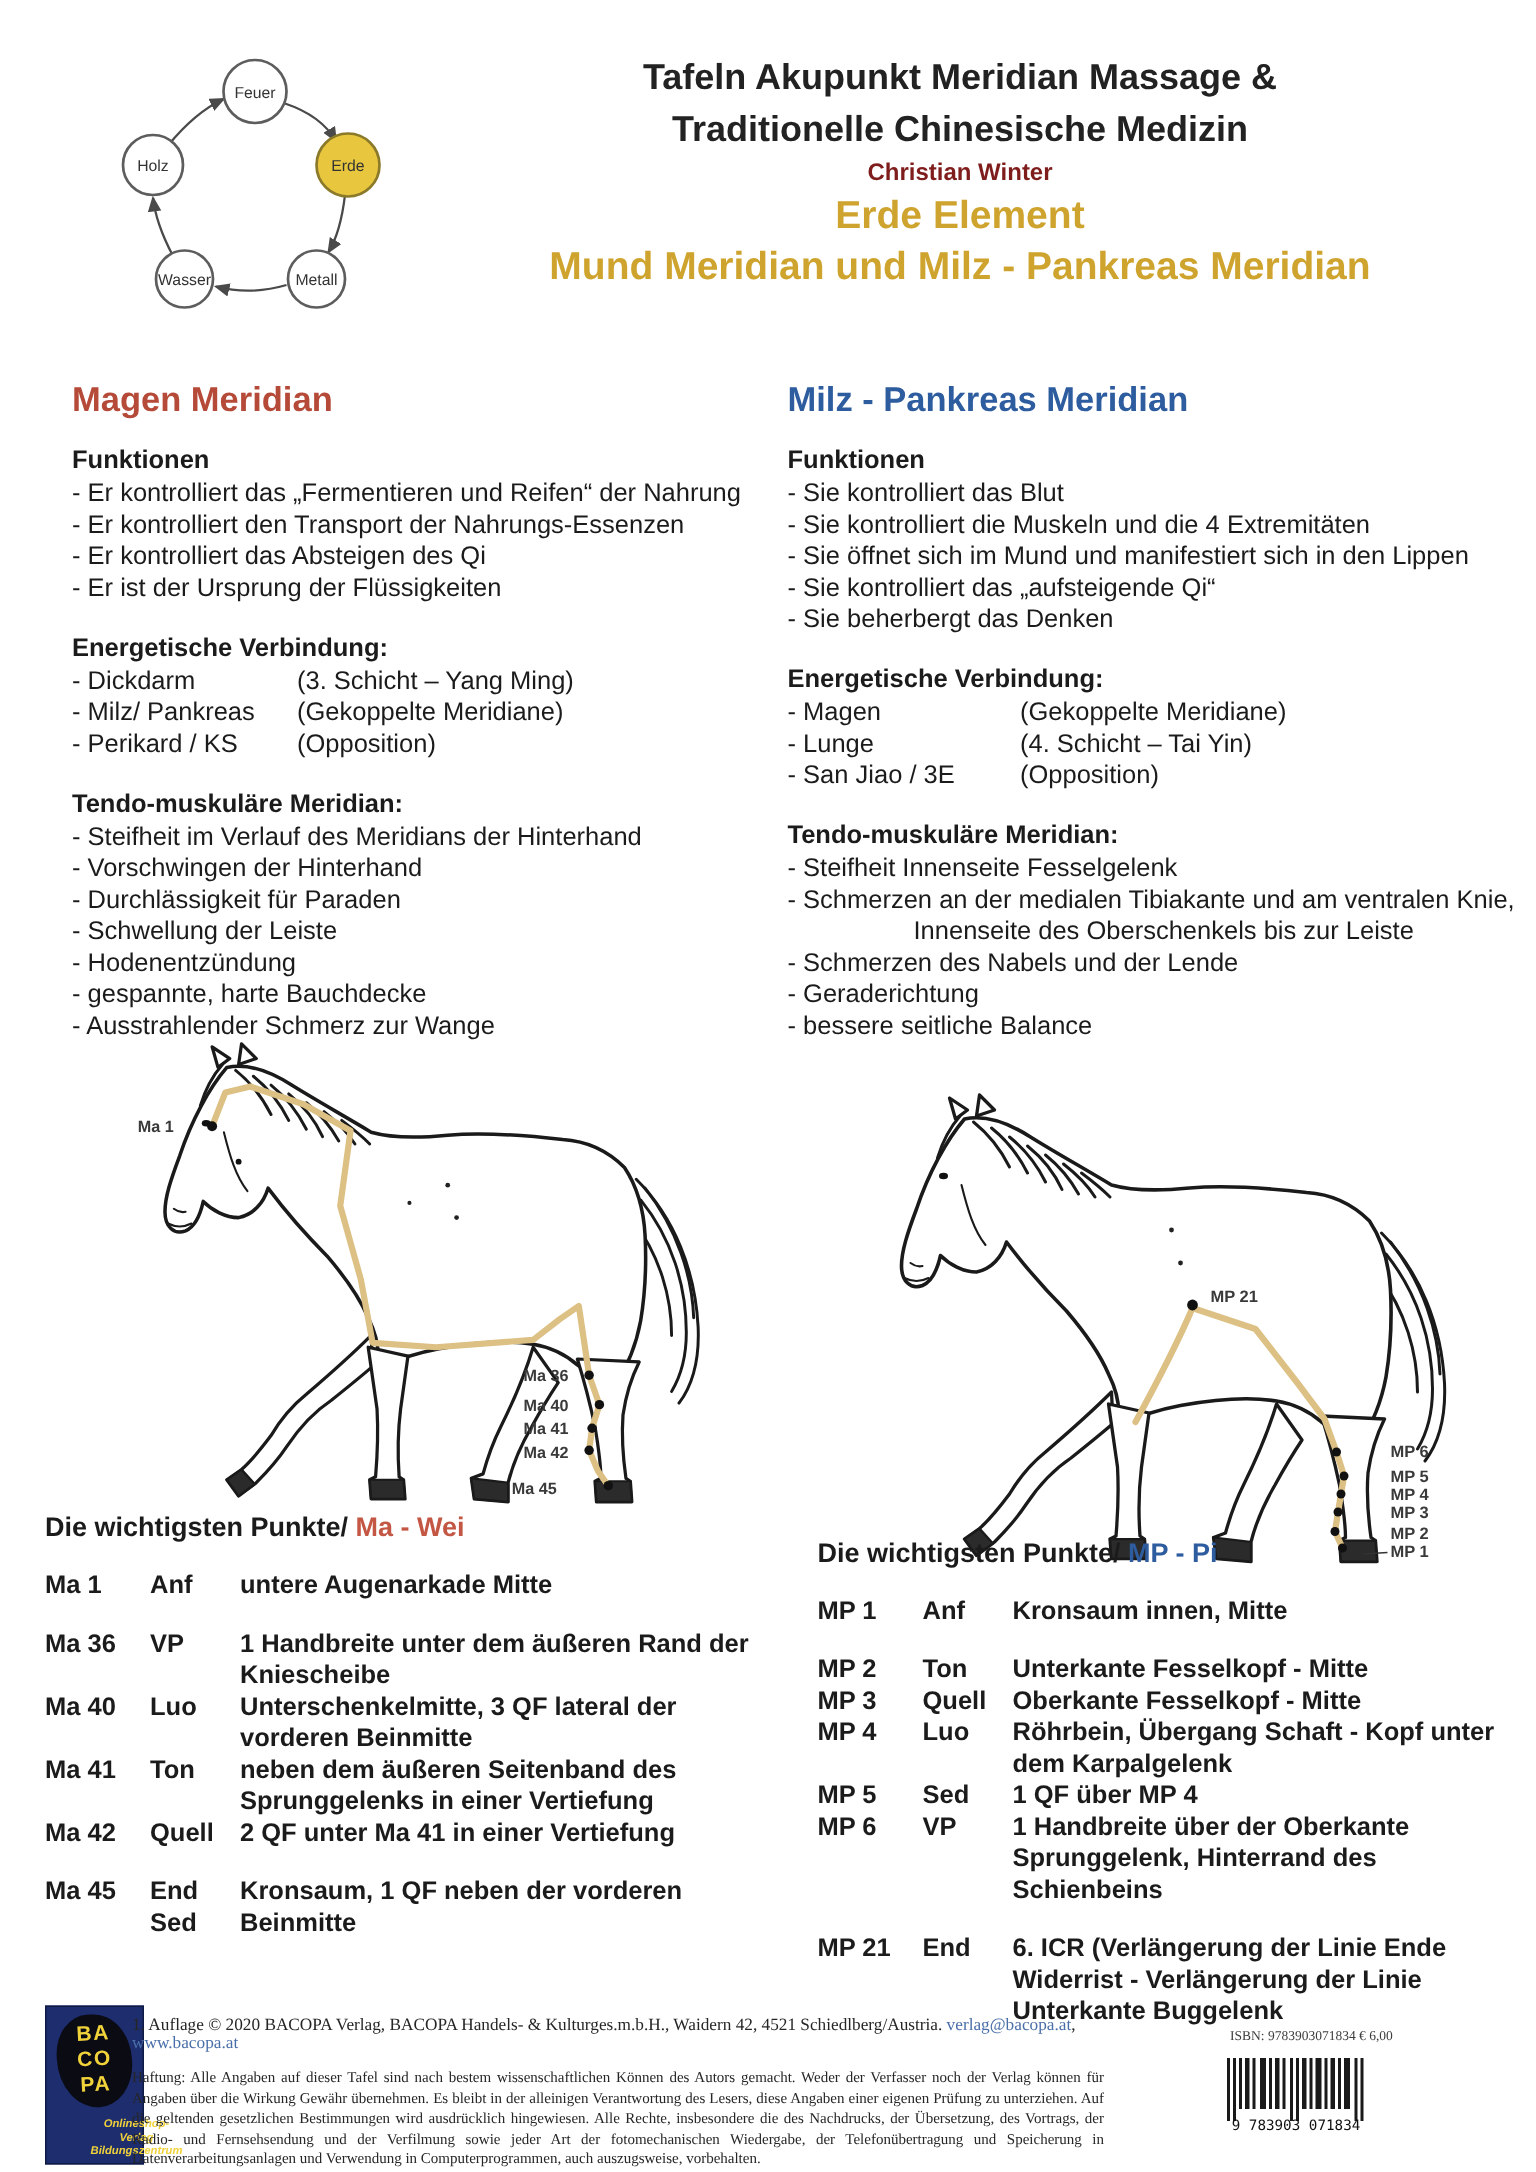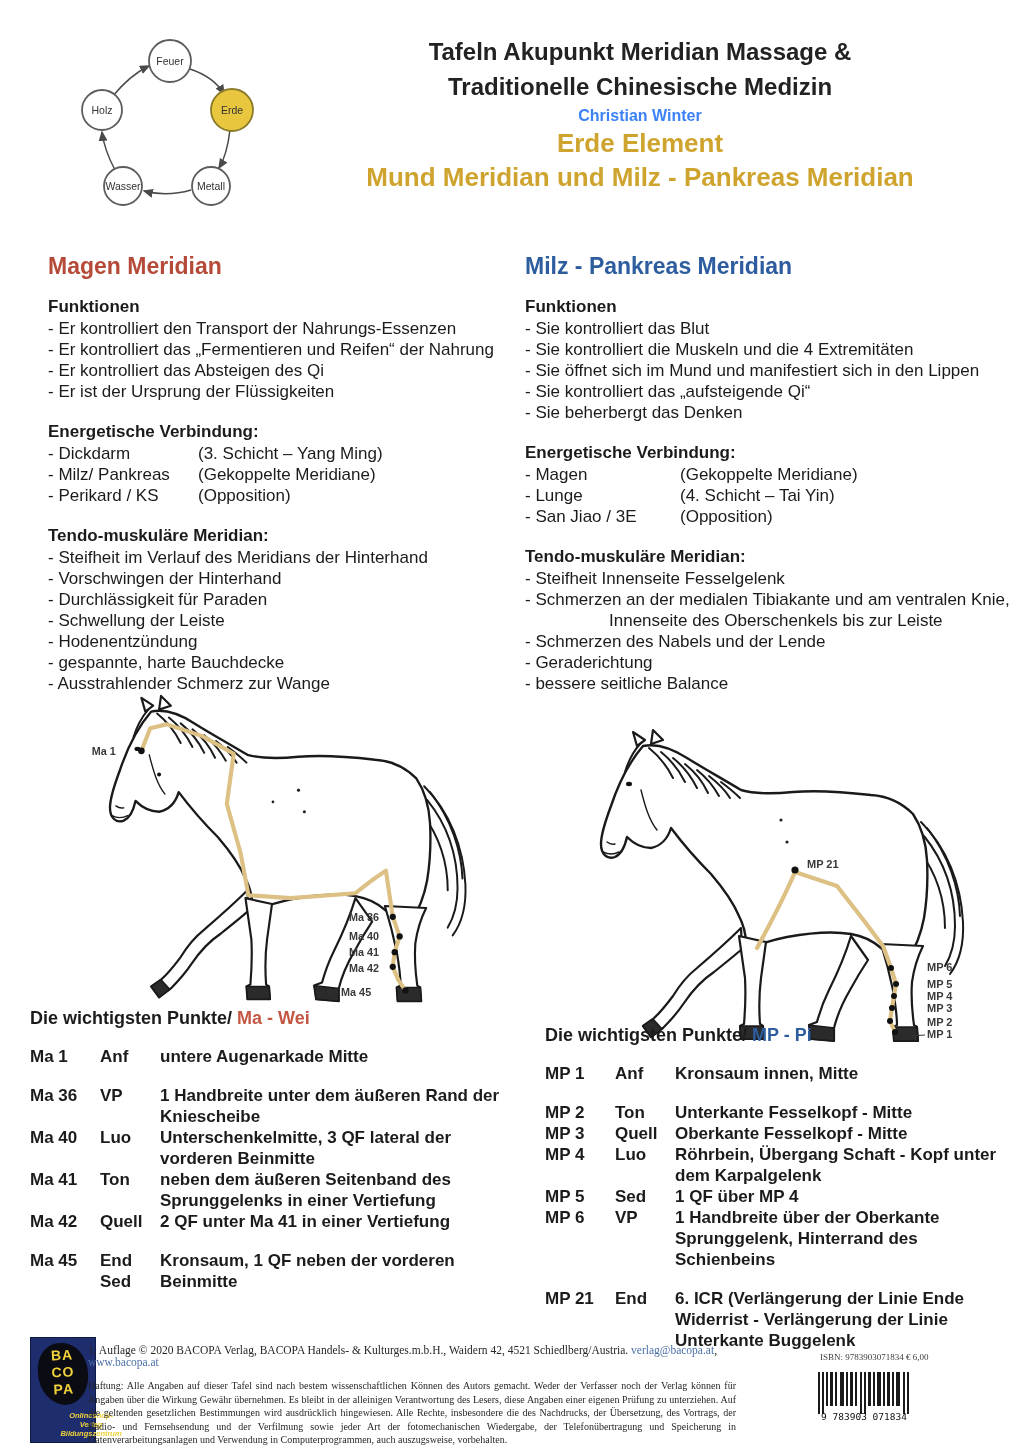--- a/index.html
+++ b/index.html
@@ -3,21 +3,21 @@
 <meta charset="utf-8">
 <style>
   html,body{margin:0;padding:0;background:#ffffff;}
   body{width:1024px;height:1448px;position:relative;overflow:hidden;
        font-family:"Liberation Sans",sans-serif;color:#1b1b1b;}
   .abs{position:absolute;}
 
   
   .titleblock{left:268px;top:34px;width:744px;text-align:center;}
   .t-main{font-size:24px;font-weight:bold;line-height:35px;color:#222;}
-  .t-author{font-size:16px;font-weight:bold;margin-top:3px;color:#3b82f6;}
+  .t-author{font-size:16px;font-weight:bold;margin-top:3px;color:#7f1d1d;}
   .t-sub{font-size:26px;font-weight:bold;line-height:31px;color:#CFA42E;margin-top:3px;}
 
   
   .col{font-size:17px;line-height:21px;}
   .leftcol{left:48px;top:256px;width:472px;}
   .rightcol{left:525px;top:256px;width:492px;}
   .col-heading{font-size:23px;font-weight:bold;margin:0 0 6px 0;}
   .red{color:#B54A38;} .blue{color:#2D5C9F;}
   .sec-title{font-weight:bold;margin-top:19px;margin-bottom:1px;}
   .bullet{padding-left:14px;text-indent:-14px;}
@@ -97,22 +97,22 @@
   <div class="t-main">Tafeln Akupunkt Meridian Massage &amp;</div>
   <div class="t-main">Traditionelle Chinesische Medizin</div>
   <div class="t-author">Christian Winter</div>
   <div class="t-sub">Erde Element</div>
   <div class="t-sub">Mund Meridian und Milz - Pankreas Meridian</div>
 </div>
 
 <div class="abs col leftcol">
   <div class="col-heading red">Magen Meridian</div>
   <div class="sec-title">Funktionen</div>
+  <div class="bullet">- Er kontrolliert das „Fermentieren und Reifen“ der  Nahrung</div>
   <div class="bullet">- Er kontrolliert den Transport der Nahrungs-Essenzen</div>
-  <div class="bullet">- Er kontrolliert das „Fermentieren und Reifen“ der  Nahrung</div>
   <div class="bullet">- Er kontrolliert das Absteigen des Qi</div>
   <div class="bullet">- Er ist der Ursprung der Flüssigkeiten</div>
   <div class="sec-title">Energetische Verbindung:</div>
   <div class="erow">
     <span class="ename">- Dickdarm</span>
     <span>(3. Schicht – Yang Ming)</span>
   </div>
   <div class="erow">
     <span class="ename">- Milz/ Pankreas</span>
     <span>(Gekoppelte Meridiane)</span>

